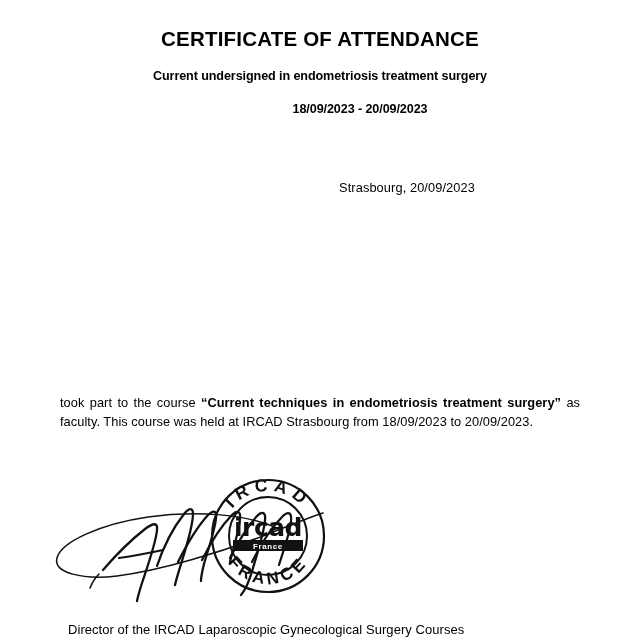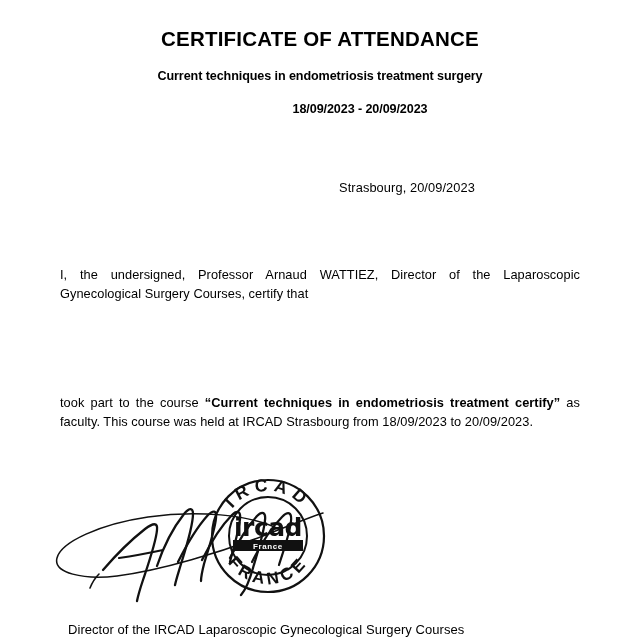--- a/index.html
+++ b/index.html
@@ -134,30 +134,29 @@
     margin-left: 8px;
   }
 </style>
 </head>
 <body>
 
 <div class="page">
 
   <div class="cert-title">CERTIFICATE OF ATTENDANCE</div>
 
-  <div class="cert-subtitle">Current techniques in endometriosis treatment surgery</div>
+  <div class="cert-subtitle">Current undersigned in endometriosis treatment surgery</div>
 
   <div class="cert-dates">18/09/2023 - 20/09/2023</div>
 
   <div class="place-date">Strasbourg, 20/09/2023</div>
 
-  <div class="body-para para-intro">I, the undersigned, Professor Arnaud WATTIEZ, Director of the Laparoscopic Gynecological Surgery Courses, certify that</div>
-
-
-  <div class="body-para para-course"><span>took part to the course </span><b class="strong">“Current techniques in endometriosis treatment certify”</b><span> as faculty. This course was held at IRCAD Strasbourg from 18/09/2023 to 20/09/2023.</span></div>
+
+
+  <div class="body-para para-course"><span>took part to the course </span><b class="strong">“Current techniques in endometriosis treatment surgery”</b><span> as faculty. This course was held at IRCAD Strasbourg from 18/09/2023 to 20/09/2023.</span></div>
 
   <div class="signature-wrap">
     <svg width="330" height="135" viewBox="0 0 330 135" fill="none" xmlns="http://www.w3.org/2000/svg">
       <g stroke="#111111" fill="none" stroke-linecap="round" stroke-linejoin="round">
 
         <path d="M236 60 C205 44 150 40 103 47 C55 54 16 72 12 88 C8 103 38 110 72 106 C118 100 176 82 218 66 C248 54 268 46 278 43" stroke-width="1.5"></path>
 
         <path d="M58 100 C70 86 86 70 100 59 C108 53 113 52 112 60 C111 72 104 92 98 110 C95 119 93 126 92 131" stroke-width="2.3"></path>
 
         <path d="M74 88 C88 86 104 83 118 80" stroke-width="2"></path>

